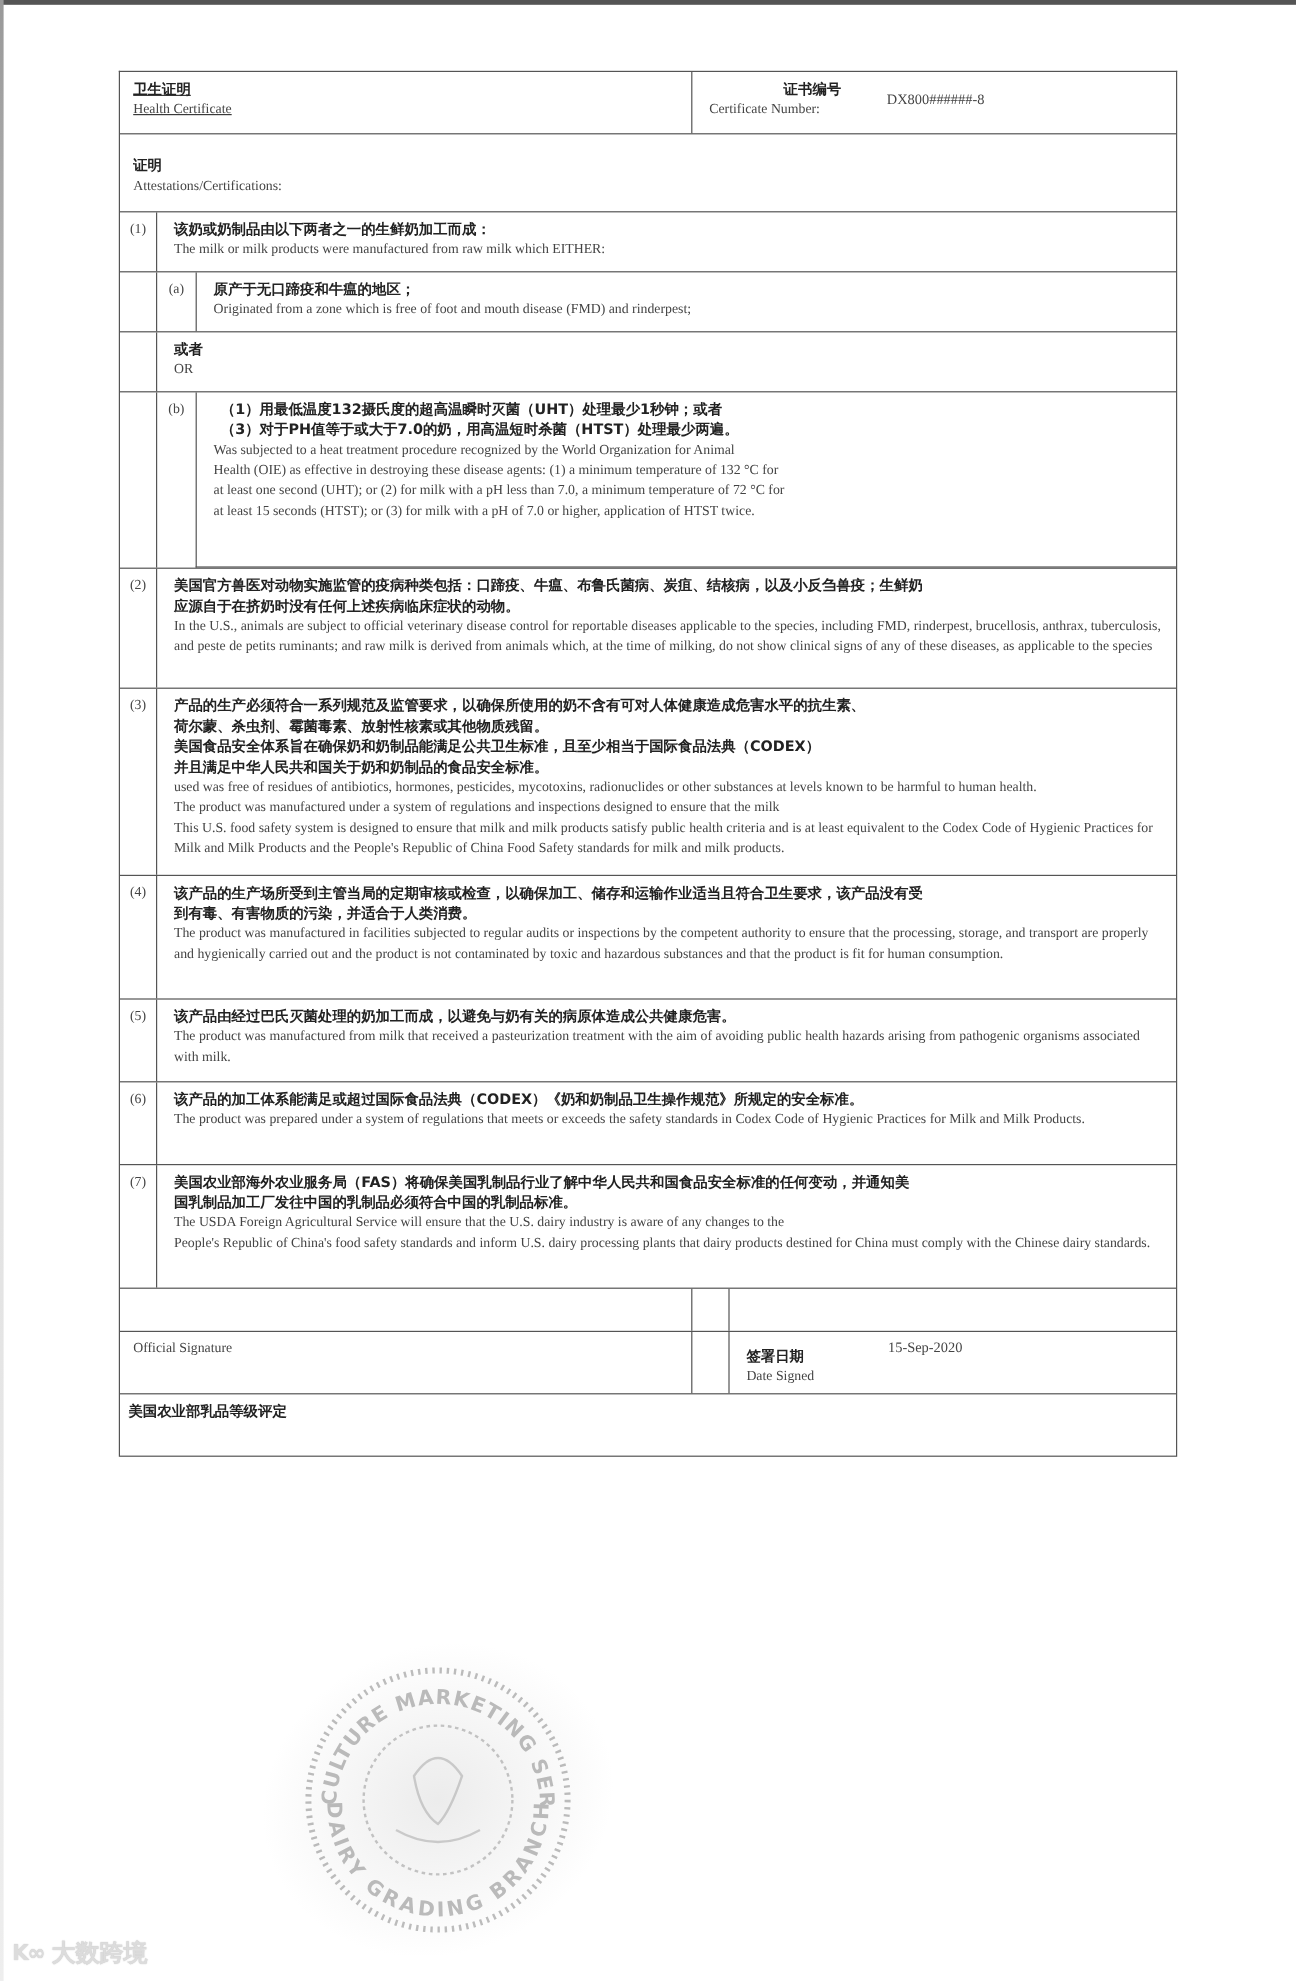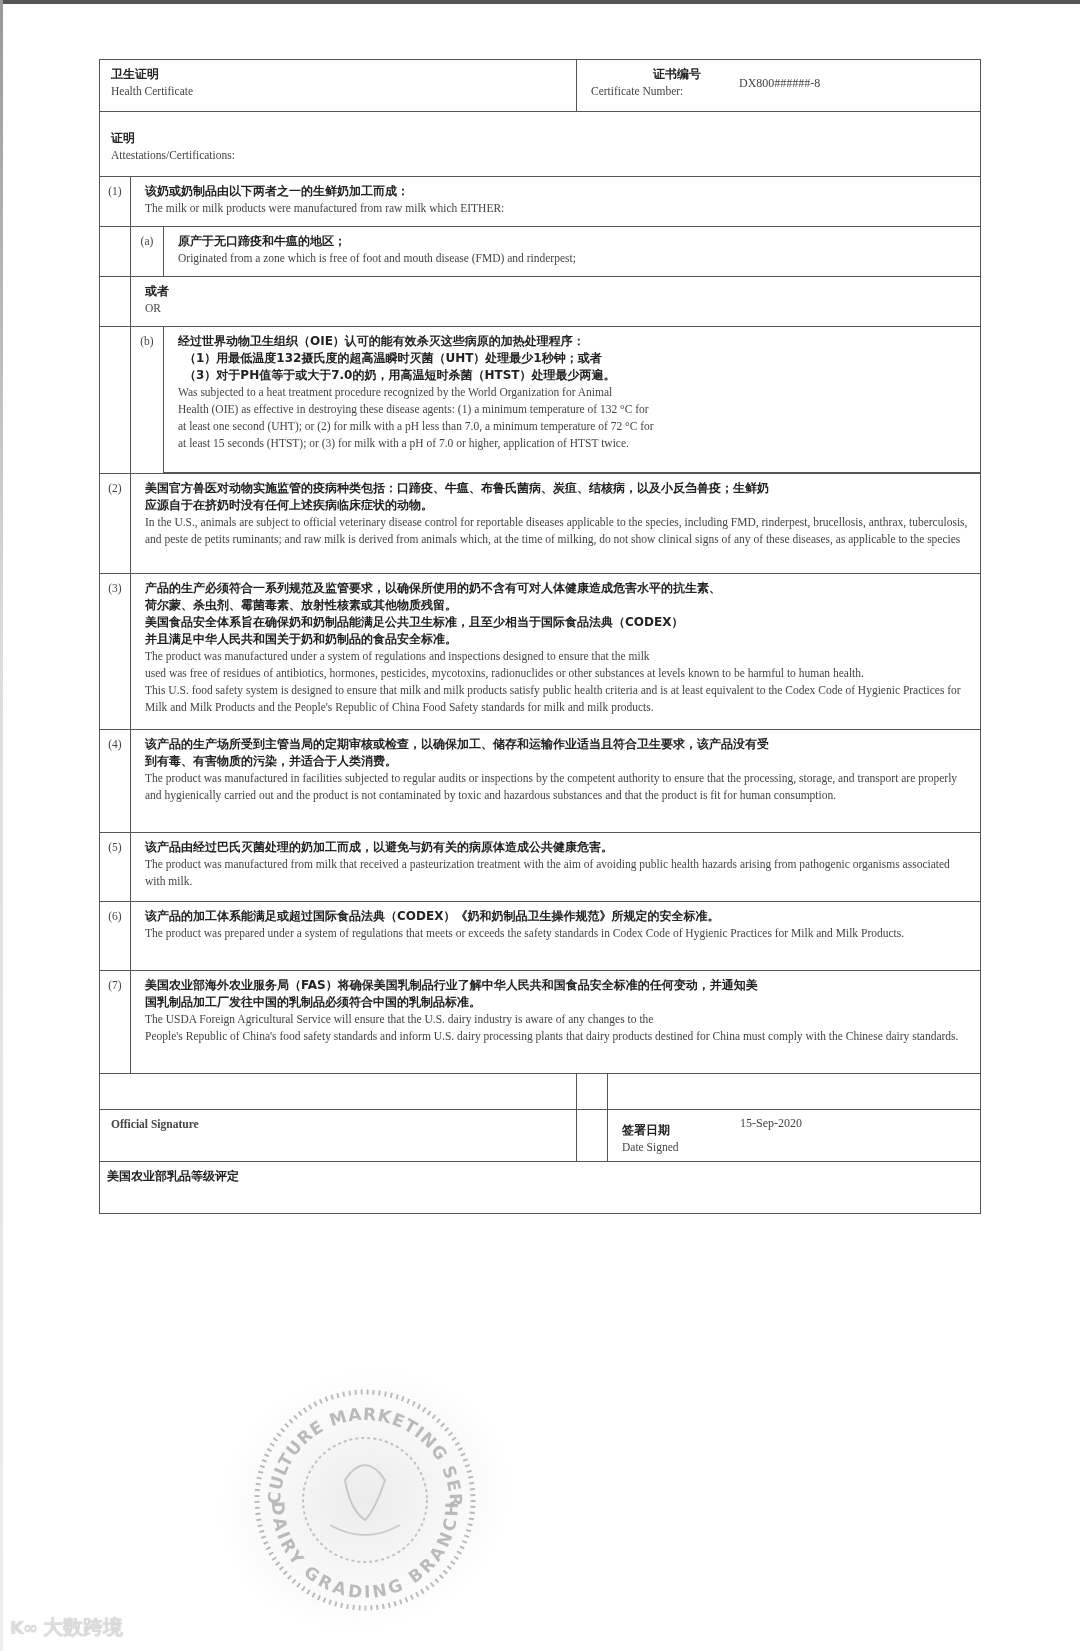--- a/index.html
+++ b/index.html
@@ -10,37 +10,37 @@
   .scan-top { position: absolute; left: 0; top: 0; width: 1080px; height: 4px; background: #555; }
   .scan-left { position: absolute; left: 0; top: 0; width: 3px; height: 1651px; background: linear-gradient(#999, #ddd 40%, #eee); }
   .cert {
     position: absolute; left: 99px; top: 59px; width: 882px;
     border: 1.5px solid #555; border-bottom: none; box-sizing: border-box;
   }
   .row { border-bottom: 1.5px solid #555; position: relative; box-sizing: border-box; }
   .zh { font-family: "DejaVu Sans", sans-serif; font-weight: bold; font-size: 12px; color: #222; line-height: 17px; }
   .en { font-size: 11.5px; color: #444; line-height: 17px; }
   .hdr { display: flex; height: 52px; }
-  .hdr .left { width: 477px; padding: 6px 0 0 11px; box-sizing: border-box; border-right: 1.5px solid #555; }
+  .hdr .left { width: 477px; padding: 6px 0 0 11px; box-sizing: border-box; border-right: 1.5px solid #555; text-decoration: underline; }
   .hdr .right { flex: 1; padding: 6px 0 0 14px; box-sizing: border-box; position: relative; }
   .hdr .right .zh { padding-left: 62px; }
   .certno { position: absolute; left: 162px; top: 16px; font-size: 12px; color: #444; }
   .att { height: 53px; padding: 6px 0 0 11px; box-sizing: border-box; margin-top: 12px; }
   .item { display: flex; }
   .item .num { width: 30px; flex: none; text-align: center; padding-top: 8px; font-size: 11.5px; color: #444; box-sizing: border-box; }
   .item .body { flex: 1; border-left: 1.5px solid #555; padding: 6px 12px 6px 14px; box-sizing: border-box; }
   .sub { display: flex; }
   .sub .snum { width: 32px; flex: none; text-align: center; padding-top: 8px; font-size: 11.5px; color: #444; }
   .sub .sbody { flex: 1; border-left: 1.5px solid #555; padding: 6px 12px 6px 14px; box-sizing: border-box; }
   .indent { padding-left: 6px; }
   .sig-top { display: flex; height: 36px; }
   .sig-top .a { width: 477px; border-right: 1.5px solid #555; box-sizing: border-box; }
   .sig-top .b { width: 31px; border-right: 1.5px solid #555; box-sizing: border-box; }
   .sig-main { display: flex; height: 52px; }
-  .sig-main .a { width: 477px; border-right: 1.5px solid #555; box-sizing: border-box; padding: 6px 12px 0 11px; font-weight: bold; }
+  .sig-main .a { width: 477px; border-right: 1.5px solid #555; box-sizing: border-box; padding: 6px 12px 0 11px; }
   .sig-main .b { width: 31px; border-right: 1.5px solid #555; box-sizing: border-box; }
   .sig-main .c { flex: 1; padding: 12px 0 0 14px; position: relative; box-sizing: border-box; }
   .date-val { position: absolute; left: 94px; top: 6px; font-size: 12px; color: #444; margin-left: 38px; }
   .grading { height: 52px; padding: 6px 0 0 7px; box-sizing: border-box; }
   .stamp { position: absolute; left: 250px; top: 1385px; width: 230px; height: 230px; opacity: 0.55; }
   .smudge { position: absolute; left: 215px; top: 1370px; width: 300px; height: 260px;
     background: radial-gradient(ellipse at 50% 50%, rgba(200,200,200,0.35), rgba(255,255,255,0) 70%);
     transform: rotate(-20deg); }
   .watermark { position: absolute; left: 10px; top: 1614px; display: flex; align-items: center; gap: 6px;
     color: #dcdcdc; font-family: "DejaVu Sans", sans-serif; font-size: 20px; font-weight: bold;
@@ -97,21 +97,20 @@
       <div class="zh">或者</div>
       <div class="en">OR</div>
     </div>
   </div>
 
   <div class="row item" style="height:147px">
     <div class="num"></div>
     <div class="body sub" style="padding:0">
       <div class="snum">(b)</div>
       <div class="sbody" style="border-bottom:1.5px solid #555">
-        <div class="zh">经过世界动物卫生组织（OIE）认可的能有效杀灭这些病原的加热处理程序：</div>
         <div class="zh indent">（1）用最低温度132摄氏度的超高温瞬时灭菌（UHT）处理最少1秒钟；或者</div>
         <div class="zh indent">（3）对于PH值等于或大于7.0的奶，用高温短时杀菌（HTST）处理最少两遍。</div>
         <div class="en">Was subjected to a heat treatment procedure recognized by the World Organization for Animal</div>
         <div class="en">Health (OIE) as effective in destroying these disease agents: (1) a minimum temperature of 132 °C for</div>
         <div class="en">at least one second (UHT); or (2) for milk with a pH less than 7.0, a minimum temperature of 72 °C for</div>
         <div class="en">at least 15 seconds (HTST); or (3) for milk with a pH of 7.0 or higher, application of HTST twice.</div>
       </div>
     </div>
   </div>
 
@@ -124,22 +123,22 @@
     </div>
   </div>
 
   <div class="row item" style="height:156px">
     <div class="num">(3)</div>
     <div class="body">
       <div class="zh">产品的生产必须符合一系列规范及监管要求，以确保所使用的奶不含有可对人体健康造成危害水平的抗生素、</div>
       <div class="zh">荷尔蒙、杀虫剂、霉菌毒素、放射性核素或其他物质残留。</div>
       <div class="zh">美国食品安全体系旨在确保奶和奶制品能满足公共卫生标准，且至少相当于国际食品法典（CODEX）</div>
       <div class="zh">并且满足中华人民共和国关于奶和奶制品的食品安全标准。</div>
+      <div class="en">used was free of residues of antibiotics, hormones, pesticides, mycotoxins, radionuclides or other substances at levels known to be harmful to human health.</div>
       <div class="en">The product was manufactured under a system of regulations and inspections designed to ensure that the milk</div>
-      <div class="en">used was free of residues of antibiotics, hormones, pesticides, mycotoxins, radionuclides or other substances at levels known to be harmful to human health.</div>
       <div class="en">This U.S. food safety system is designed to ensure that milk and milk products satisfy public health criteria and is at least equivalent to the Codex Code of Hygienic Practices for Milk and Milk Products and the People's Republic of China Food Safety standards for milk and milk products.</div>
     </div>
   </div>
 
   <div class="row item" style="height:103px">
     <div class="num">(4)</div>
     <div class="body">
       <div class="zh">该产品的生产场所受到主管当局的定期审核或检查，以确保加工、储存和运输作业适当且符合卫生要求，该产品没有受</div>
       <div class="zh">到有毒、有害物质的污染，并适合于人类消费。</div>
       <div class="en">The product was manufactured in facilities subjected to regular audits or inspections by the competent authority to ensure that the processing, storage, and transport are properly and hygienically carried out and the product is not contaminated by toxic and hazardous substances and that the product is fit for human consumption.</div>

